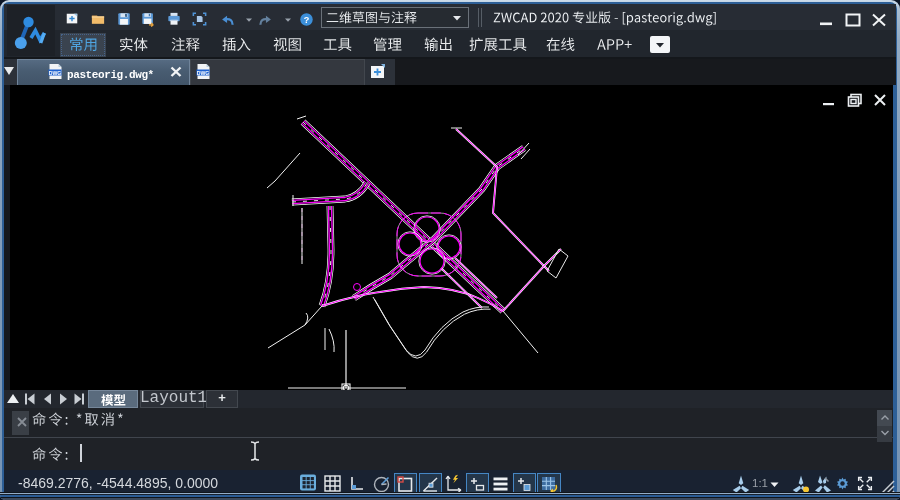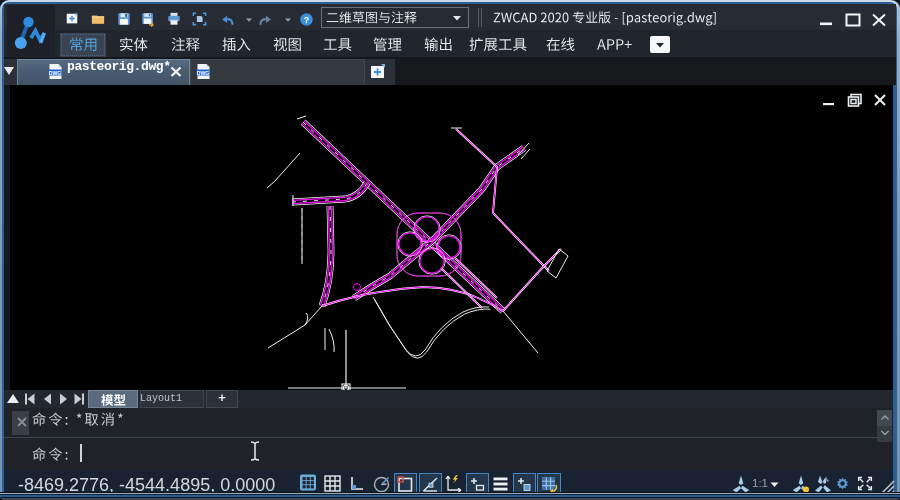--- a/index.html
+++ b/index.html
@@ -143,21 +143,21 @@
 <svg style="position:absolute;left:-2px;top:60px;" width="14" height="14" viewBox="0 0 14 14">
       <path d="M2 3 L7 11 L12 3 z" fill="#e8eaec"></path>
     </svg>
 <div style="position:absolute;left:13px;top:55px;width:173px;height:26px;background:linear-gradient(180deg,#566b82 0%,#485c71 45%,#415468 100%);border:1px solid #70849a;border-bottom:none"></div>
 <svg style="position:absolute;left:44px;top:59px;" width="15" height="17" viewBox="0 0 15 17">
       <path d="M1.5 1 h9 l3 3 v12 h-12 z" fill="#f2f4f6"></path>
       <path d="M10.5 1 l3 3 h-3 z" fill="#b9cede"></path>
       <rect x="0.5" y="6.5" width="13" height="6" fill="#1e62d0"></rect>
       <text x="7" y="11.5" font-family="Liberation Sans" font-size="5.2" font-weight="bold" fill="#fff" text-anchor="middle">DWG</text>
     </svg>
-<div class="mono" style="position:absolute;left:63px;top:55px;width:110px;height:16px;font-size:13px;font-weight:bold;letter-spacing:-0.4px;color:#fff;line-height:16px">pasteorig.dwg*</div>
+<div class="mono" style="position:absolute;left:63px;top:63px;width:110px;height:16px;font-size:11px;font-weight:bold;letter-spacing:-0.4px;color:#fff;line-height:16px">pasteorig.dwg*</div>
 <svg style="position:absolute;left:165px;top:62px;" width="14" height="12" viewBox="0 0 14 12">
       <path d="M2.5 1.5 L11.5 10 M11.5 1.5 L2.5 10" stroke="#f2f4f6" stroke-width="2.4"></path>
     </svg>
 <div style="position:absolute;left:186px;top:55px;width:175px;height:26px;background:#34383f;border:1px solid #42474e;border-bottom:none"></div>
 <svg style="position:absolute;left:192px;top:59px;" width="15" height="17" viewBox="0 0 15 17">
       <path d="M1.5 1 h9 l3 3 v12 h-12 z" fill="#f2f4f6"></path>
       <path d="M10.5 1 l3 3 h-3 z" fill="#b9cede"></path>
       <rect x="0.5" y="6.5" width="13" height="6" fill="#1e62d0"></rect>
       <text x="7" y="11.5" font-family="Liberation Sans" font-size="5.2" font-weight="bold" fill="#fff" text-anchor="middle">DWG</text>
     </svg>
@@ -255,21 +255,21 @@
     </svg>
 <svg style="position:absolute;left:68px;top:389px;" width="13" height="13" viewBox="0 0 13 13">
       <path d="M2.5 0.5 L9.5 6 L2.5 11.5 z" fill="#c8cdd3"></path>
       <rect x="10" y="0.5" width="2" height="11" fill="#c8cdd3"></rect>
     </svg>
 <div style="position:absolute;left:84px;top:386px;width:50px;height:18px;background:#5a6b7d;border:1px solid #76879a"></div>
 <div style="position:absolute;left:96.5px;top:388px;"><svg class="" width="27" height="17" viewBox="0 0 27 17">
         <path transform="translate(0,12.8)" d="M6.4 -5.1H9.8V-4.5H6.4ZM6.4 -6.6H9.8V-6.0H6.4ZM9.0 -10.6V-9.8H7.6V-10.6H6.1V-9.8H4.7V-8.5H6.1V-7.8H7.6V-8.5H9.0V-7.8H10.5V-8.5H11.9V-9.8H10.5V-10.6ZM5.0 -7.6V-3.5H7.4C7.4 -3.2 7.4 -3.0 7.3 -2.7H4.4V-1.5H6.8C6.4 -0.9 5.5 -0.4 4.0 -0.1C4.2 0.2 4.6 0.8 4.7 1.1C6.8 0.6 7.8 -0.2 8.3 -1.2C9.0 -0.1 9.9 0.7 11.3 1.1C11.5 0.7 11.9 0.2 12.2 -0.1C11.1 -0.4 10.3 -0.8 9.7 -1.5H11.9V-2.7H8.8L8.9 -3.5H11.3V-7.6ZM1.9 -10.6V-8.3H0.5V-6.9H1.9V-6.6C1.5 -5.2 0.9 -3.6 0.2 -2.7C0.5 -2.2 0.8 -1.6 1.0 -1.1C1.3 -1.7 1.6 -2.4 1.9 -3.2V1.1H3.3V-4.6C3.6 -4.0 3.8 -3.5 3.9 -3.1L4.8 -4.2C4.6 -4.5 3.7 -6.0 3.3 -6.5V-6.9H4.4V-8.3H3.3V-10.6Z M20.1 -9.9V-5.7H21.5V-9.9ZM22.4 -10.5V-5.1C22.4 -5.0 22.4 -4.9 22.2 -4.9C22.0 -4.9 21.4 -4.9 20.8 -4.9C21.0 -4.6 21.2 -4.0 21.3 -3.6C22.1 -3.6 22.8 -3.7 23.3 -3.9C23.7 -4.1 23.9 -4.4 23.9 -5.1V-10.5ZM17.1 -8.9V-7.6H16.0V-8.9ZM14.3 -3.0V-1.7H18.0V-0.7H13.1V0.7H24.4V-0.7H19.5V-1.7H23.1V-3.0H19.5V-4.0H18.4V-6.2H19.6V-7.6H18.4V-8.9H19.3V-10.2H13.6V-8.9H14.6V-7.6H13.2V-6.2H14.5C14.3 -5.6 13.8 -5.0 12.9 -4.5C13.2 -4.3 13.7 -3.8 13.9 -3.5C15.2 -4.2 15.7 -5.2 15.9 -6.2H17.1V-3.8H18.0V-3.0Z" fill="#ffffff"></path>
       </svg></div>
 <div style="position:absolute;left:136px;top:386px;width:64px;height:18px;background:#2c3037;border:1px solid #43484f"></div>
-<div class="mono" style="position:absolute;left:136px;top:386px;width:64px;height:18px;font-size:10px;color:#c3c7cd;line-height:17px;text-align:left">Layout1</div>
+<div class="mono" style="position:absolute;left:136px;top:386px;width:64px;height:18px;font-size:16px;color:#c3c7cd;line-height:17px;text-align:right">Layout1</div>
 <div style="position:absolute;left:202px;top:386px;width:32px;height:18px;background:#2c3037;border:1px solid #43484f"></div>
 <div style="position:absolute;left:202px;top:386px;width:32px;height:18px;font-size:13px;font-weight:bold;color:#e8eaec;line-height:16px;text-align:center">+</div>
 <div style="position:absolute;left:8px;top:407px;width:17px;height:24px;background:#3a3f46"></div>
 <svg style="position:absolute;left:11px;top:411px;" width="14" height="14" viewBox="0 0 14 14">
       <path d="M3 3 L11 11 M11 3 L3 11" stroke="#878d95" stroke-width="1.8"></path>
     </svg>
 <div style="position:absolute;left:28px;top:406px;"><svg class="" width="95" height="20" viewBox="0 0 95 20">
         <path transform="translate(0,14.6)" d="M7.2 -12.2C5.9 -10.3 3.1 -8.5 0.5 -7.8C0.7 -7.5 1.0 -7.0 1.1 -6.7C2.2 -7.0 3.2 -7.6 4.2 -8.2V-7.3H10.0V-8.2C10.9 -7.6 12.0 -7.1 13.0 -6.8C13.2 -7.1 13.6 -7.6 13.8 -7.8C11.6 -8.4 9.1 -9.8 7.8 -11.2L8.1 -11.6ZM4.3 -8.2C5.4 -8.9 6.4 -9.7 7.2 -10.5C7.9 -9.7 8.9 -8.9 9.9 -8.2ZM1.8 -6.1V0.0H2.8V-1.2H6.2V-6.1ZM2.8 -5.1H5.2V-2.1H2.8ZM7.7 -6.1V1.2H8.8V-5.1H11.5V-2.0C11.5 -1.9 11.4 -1.8 11.2 -1.8C11.0 -1.8 10.4 -1.8 9.6 -1.8C9.7 -1.5 9.8 -1.1 9.9 -0.8C11.0 -0.8 11.6 -0.8 12.0 -1.0C12.4 -1.2 12.5 -1.5 12.5 -2.0V-6.1Z M22.0 -8.0C22.8 -7.3 23.8 -6.4 24.2 -5.8L25.0 -6.4C24.6 -7.1 23.6 -8.0 22.8 -8.6ZM18.7 -5.4V-4.4H26.5C25.7 -3.5 24.6 -2.5 23.6 -1.5C22.9 -2.0 22.1 -2.5 21.4 -2.9L20.7 -2.2C22.3 -1.2 24.3 0.3 25.3 1.2L26.1 0.3C25.7 -0.0 25.2 -0.5 24.5 -0.9C25.9 -2.3 27.5 -3.9 28.5 -5.0L27.7 -5.5L27.6 -5.4ZM23.6 -12.1C22.1 -10.0 19.4 -8.1 16.8 -7.0C17.1 -6.8 17.4 -6.4 17.6 -6.1C19.7 -7.1 21.9 -8.6 23.5 -10.3C25.1 -8.7 27.5 -7.0 29.4 -6.1C29.6 -6.4 30.0 -6.9 30.2 -7.1C28.2 -7.9 25.7 -9.5 24.2 -11.1L24.6 -11.6Z M34.6 -5.6C35.1 -5.6 35.5 -6.0 35.5 -6.6C35.5 -7.2 35.1 -7.6 34.6 -7.6C34.1 -7.6 33.6 -7.2 33.6 -6.6C33.6 -6.0 34.1 -5.6 34.6 -5.6ZM34.6 0.2C35.1 0.2 35.5 -0.2 35.5 -0.8C35.5 -1.4 35.1 -1.8 34.6 -1.8C34.1 -1.8 33.6 -1.4 33.6 -0.8C33.6 -0.2 34.1 0.2 34.6 0.2Z M46.0 -6.7 47.1 -8.1 48.2 -6.7 48.9 -7.2 48.0 -8.7 49.5 -9.3 49.3 -10.1 47.6 -9.7 47.5 -11.4H46.7L46.6 -9.7L45.0 -10.1L44.7 -9.3L46.3 -8.7L45.4 -7.2Z M64.6 -9.4C64.3 -7.3 63.7 -5.4 62.9 -3.9C62.2 -5.5 61.7 -7.3 61.4 -9.4ZM59.7 -10.4V-9.4H60.4C60.8 -6.9 61.4 -4.6 62.3 -2.8C61.4 -1.4 60.4 -0.4 59.3 0.3C59.5 0.5 59.8 0.9 60.0 1.1C61.1 0.4 62.0 -0.5 62.9 -1.8C63.6 -0.6 64.5 0.3 65.5 1.0C65.7 0.8 66.0 0.4 66.3 0.2C65.1 -0.5 64.2 -1.5 63.5 -2.7C64.6 -4.7 65.4 -7.2 65.7 -10.3L65.1 -10.4L64.9 -10.4ZM53.0 -1.9 53.2 -0.8 57.5 -1.6V1.1H58.6V-1.8L59.9 -2.0L59.8 -2.9L58.6 -2.7V-10.4H59.6V-11.3H53.1V-10.4H54.1V-2.0ZM55.1 -10.4H57.5V-8.4H55.1ZM55.1 -7.4H57.5V-5.4H55.1ZM55.1 -4.4H57.5V-2.5L55.1 -2.2Z M81.1 -11.6C80.7 -10.8 80.1 -9.6 79.6 -8.9L80.5 -8.5C81.0 -9.2 81.6 -10.3 82.1 -11.2ZM73.8 -11.1C74.4 -10.3 75.0 -9.2 75.2 -8.4L76.2 -8.9C75.9 -9.6 75.3 -10.7 74.7 -11.5ZM70.0 -11.1C70.9 -10.7 71.9 -9.9 72.4 -9.4L73.1 -10.2C72.6 -10.7 71.5 -11.4 70.6 -11.9ZM69.3 -7.3C70.2 -6.8 71.3 -6.1 71.8 -5.6L72.5 -6.4C71.9 -6.9 70.8 -7.6 69.9 -8.1ZM69.7 0.3 70.7 1.0C71.4 -0.4 72.3 -2.2 73.0 -3.7L72.2 -4.3C71.4 -2.7 70.4 -0.8 69.7 0.3ZM75.2 -4.5H80.5V-2.9H75.2ZM75.2 -5.4V-6.9H80.5V-5.4ZM77.4 -12.0V-7.9H74.2V1.1H75.2V-2.0H80.5V-0.2C80.5 -0.0 80.4 0.0 80.2 0.1C80.0 0.1 79.2 0.1 78.4 0.0C78.6 0.3 78.7 0.8 78.8 1.1C79.9 1.1 80.6 1.1 81.0 0.9C81.4 0.7 81.6 0.4 81.6 -0.2V-7.9H78.5V-12.0Z M87.3 -6.7 88.4 -8.1 89.5 -6.7 90.1 -7.2 89.2 -8.7 90.8 -9.3 90.5 -10.1 88.9 -9.7 88.8 -11.4H88.0L87.9 -9.7L86.2 -10.1L86.0 -9.3L87.5 -8.7L86.6 -7.2Z" fill="#ced2d8"></path>
       </svg></div>
 <div style="position:absolute;left:873px;top:406px;width:15px;height:32px;background:#363b42"></div>
@@ -280,21 +280,21 @@
 <svg style="position:absolute;left:876px;top:425px;" width="10" height="8" viewBox="0 0 10 8">
       <path d="M1.5 2 L5 5.5 L8.5 2" stroke="#9aa0a8" stroke-width="1.4" fill="none"></path>
     </svg>
 <div style="position:absolute;left:28px;top:441px;"><svg class="" width="40" height="20" viewBox="0 0 40 20">
         <path transform="translate(0,14.6)" d="M7.2 -12.2C5.9 -10.3 3.1 -8.5 0.5 -7.8C0.7 -7.5 1.0 -7.0 1.1 -6.7C2.2 -7.0 3.2 -7.6 4.2 -8.2V-7.3H10.0V-8.2C10.9 -7.6 12.0 -7.1 13.0 -6.8C13.2 -7.1 13.6 -7.6 13.8 -7.8C11.6 -8.4 9.1 -9.8 7.8 -11.2L8.1 -11.6ZM4.3 -8.2C5.4 -8.9 6.4 -9.7 7.2 -10.5C7.9 -9.7 8.9 -8.9 9.9 -8.2ZM1.8 -6.1V0.0H2.8V-1.2H6.2V-6.1ZM2.8 -5.1H5.2V-2.1H2.8ZM7.7 -6.1V1.2H8.8V-5.1H11.5V-2.0C11.5 -1.9 11.4 -1.8 11.2 -1.8C11.0 -1.8 10.4 -1.8 9.6 -1.8C9.7 -1.5 9.8 -1.1 9.9 -0.8C11.0 -0.8 11.6 -0.8 12.0 -1.0C12.4 -1.2 12.5 -1.5 12.5 -2.0V-6.1Z M22.0 -8.0C22.8 -7.3 23.8 -6.4 24.2 -5.8L25.0 -6.4C24.6 -7.1 23.6 -8.0 22.8 -8.6ZM18.7 -5.4V-4.4H26.5C25.7 -3.5 24.6 -2.5 23.6 -1.5C22.9 -2.0 22.1 -2.5 21.4 -2.9L20.7 -2.2C22.3 -1.2 24.3 0.3 25.3 1.2L26.1 0.3C25.7 -0.0 25.2 -0.5 24.5 -0.9C25.9 -2.3 27.5 -3.9 28.5 -5.0L27.7 -5.5L27.6 -5.4ZM23.6 -12.1C22.1 -10.0 19.4 -8.1 16.8 -7.0C17.1 -6.8 17.4 -6.4 17.6 -6.1C19.7 -7.1 21.9 -8.6 23.5 -10.3C25.1 -8.7 27.5 -7.0 29.4 -6.1C29.6 -6.4 30.0 -6.9 30.2 -7.1C28.2 -7.9 25.7 -9.5 24.2 -11.1L24.6 -11.6Z M34.6 -5.6C35.1 -5.6 35.5 -6.0 35.5 -6.6C35.5 -7.2 35.1 -7.6 34.6 -7.6C34.1 -7.6 33.6 -7.2 33.6 -6.6C33.6 -6.0 34.1 -5.6 34.6 -5.6ZM34.6 0.2C35.1 0.2 35.5 -0.2 35.5 -0.8C35.5 -1.4 35.1 -1.8 34.6 -1.8C34.1 -1.8 33.6 -1.4 33.6 -0.8C33.6 -0.2 34.1 0.2 34.6 0.2Z" fill="#ced2d8"></path>
       </svg></div>
 <div style="position:absolute;left:76px;top:440px;width:1.6px;height:18px;background:#d0d4da"></div>
 <svg style="position:absolute;left:242px;top:436px;" width="18" height="22" viewBox="0 0 18 22">
       <path d="M5 2 Q8 2 9 3.5 Q10 2 13 2 M5 20 Q8 20 9 18.5 Q10 20 13 20 M9 3.5 L9 18.5" stroke="#e8eaec" stroke-width="1.5" fill="none"></path>
     </svg>
-<div style="position:absolute;left:14px;top:471px;font-size:18px;color:#d4d8dd">-8469.2776, -4544.4895, 0.0000</div>
+<div style="position:absolute;left:14px;top:471px;font-size:14px;color:#d4d8dd">-8469.2776, -4544.4895, 0.0000</div>
 <svg style="position:absolute;left:294px;top:469px;" width="20" height="22" viewBox="0 0 20 22">
       <rect x="2" y="1.5" width="16" height="16" rx="2" fill="#6aaede"></rect>
       <g fill="#1c2430">
         <rect x="4.5" y="4" width="3.2" height="3.2"></rect>
         <rect x="8.6" y="4" width="3.2" height="3.2"></rect>
         <rect x="12.7" y="4" width="3.2" height="3.2"></rect>
         <rect x="4.5" y="8.1" width="3.2" height="3.2"></rect>
         <rect x="8.6" y="8.1" width="3.2" height="3.2"></rect>
         <rect x="12.7" y="8.1" width="3.2" height="3.2"></rect>
         <rect x="4.5" y="12.2" width="3.2" height="3.2"></rect>

